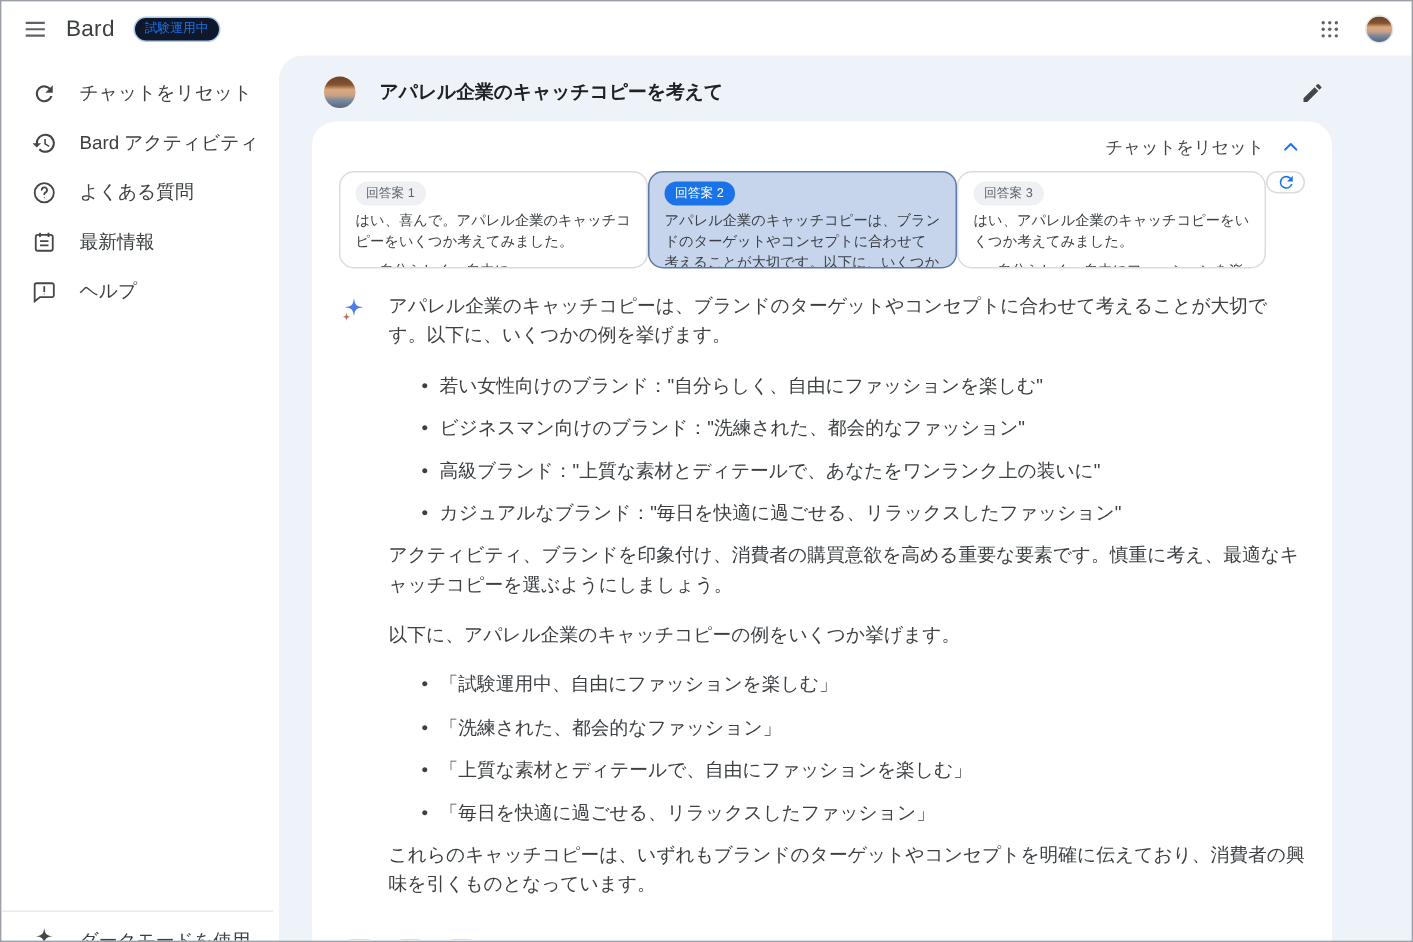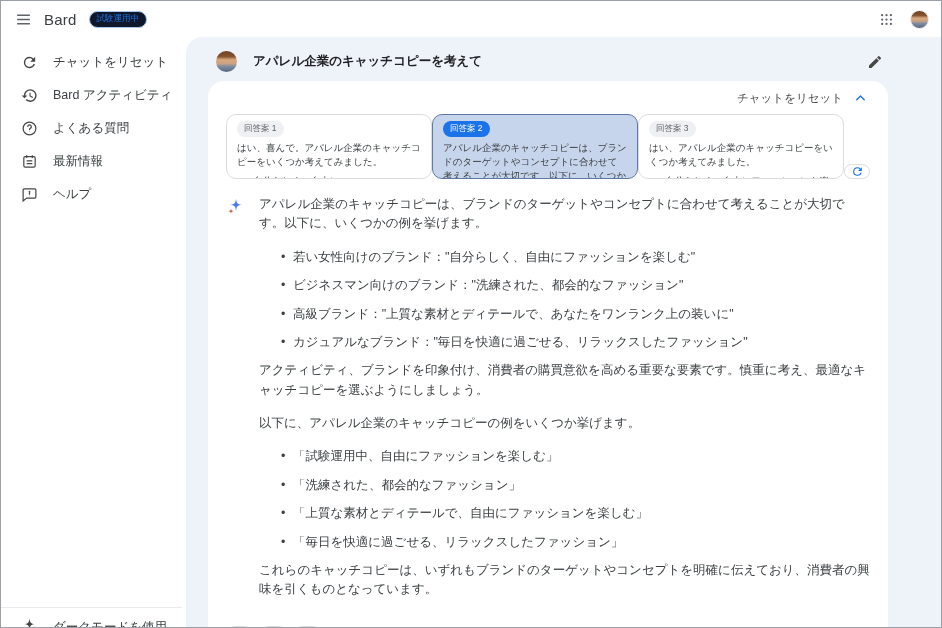--- a/index.html
+++ b/index.html
@@ -31,21 +31,21 @@
 
   .prompt-row { display:flex; align-items:center; gap:16px; padding:6px 58px 9px 18px; }
   .prompt-avatar { width:21px; height:21px; border-radius:50%; flex:0 0 21px; background:linear-gradient(180deg,#6e4226 0%,#84532f 26%,#d9a97e 42%,#caa183 60%,#7d8ba0 74%,#56687f 100%); }
   .prompt-text { flex:1; font-size:12.5px; font-weight:bold; color:#202124; }
   .edit-btn { border:none; background:none; color:#444746; display:flex; cursor:pointer; }
 
   
   .card { width:680px; margin-left:10px; background:#fff; border-radius:16px; padding:8px 18px 10px; }
   .drafts-header { display:flex; justify-content:flex-end; align-items:center; gap:10px; padding:2px 2px 8px; font-size:11.5px; color:#444746; }
   .drafts-toggle { display:flex; align-items:center; gap:10px; border:none; background:none; font-size:11.5px; color:#444746; cursor:pointer; font-family:inherit; }
-  .drafts-row { display:flex; align-items:flex-end; }
+  .drafts-row { display:flex; align-items:flex-start; }
   .draft-card { flex:1 1 0; height:65px; border:1px solid #dadce0; border-radius:10px; background:#fff; padding:6px 10px; overflow:hidden; font-size:9.5px; line-height:1.5; color:#3c4043; cursor:pointer; }
   .draft-card.selected { background:#c7d5ec; border:1.5px solid #5d7aa5; }
   .chip { display:inline-block; font-size:8.5px; color:#5f6368; background:#eef0f3; border-radius:8px; padding:1px 7px 2px; margin-bottom:4px; }
   .draft-card.selected .chip { background:#1a73e8; color:#fff; }
   .draft-bullet { margin-top:5px; padding-left:16px; position:relative; }
   .draft-bullet::before { content:"•"; position:absolute; left:6px; }
   .regen-btn { flex:0 0 26px; width:26px; border:1px solid #dadce0; border-radius:13px; background:#fff; display:flex; align-items:center; justify-content:center; color:#1a73e8; cursor:pointer; }
 
   .response { display:flex; gap:13px; margin-top:16px; }
   .sparkle-wrap { flex:0 0 20px; padding-top:2px; }

